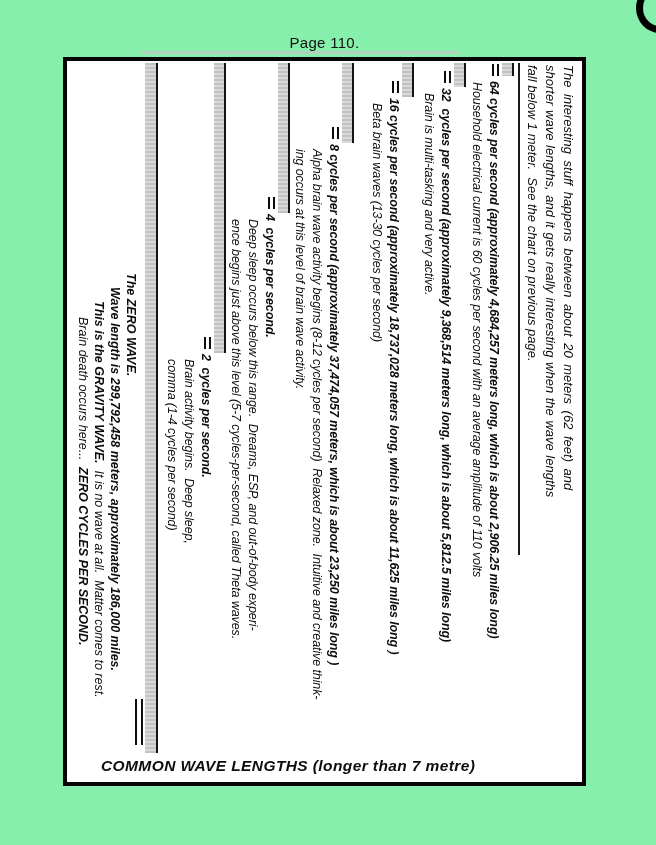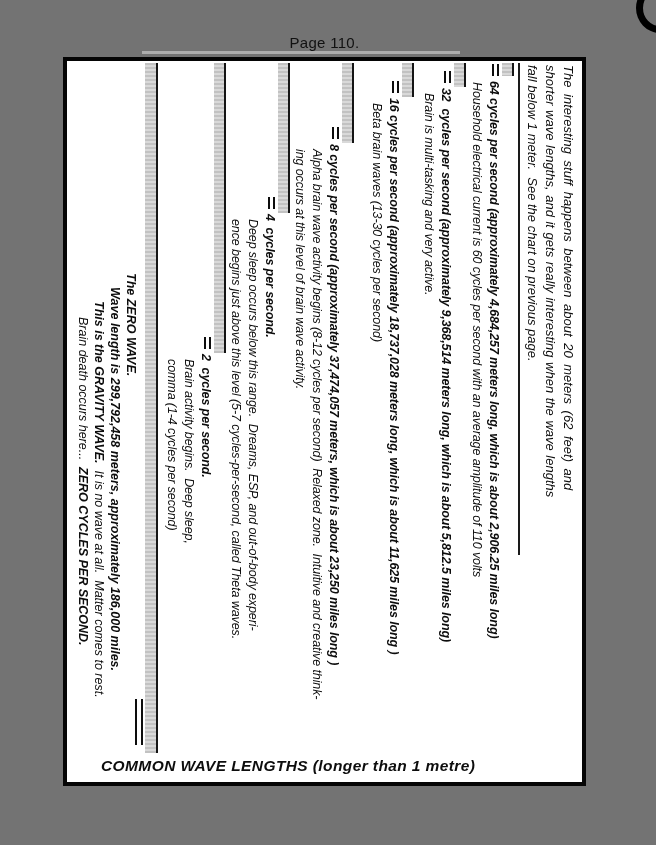--- a/index.html
+++ b/index.html
@@ -1,17 +1,17 @@
 <!DOCTYPE html>
 <html><head>
 <meta charset="utf-8">
 <style>
   html,body{margin:0;padding:0;background:#fff;}
   .screen{
-    position:relative;width:656px;height:845px;background:#737373;overflow:hidden;
+    position:relative;width:656px;height:845px;background:#86efac;overflow:hidden;
     font-family:"Liberation Sans",sans-serif;color:#0d0d0d;
   }
   .page-header{
     position:absolute;left:63px;top:34px;width:523px;text-align:center;
     font-size:15px;color:#111;letter-spacing:.3px;
   }
   .smudge{position:absolute;left:142px;top:51px;width:318px;height:3px;background:#c6c6c6;opacity:.7;}
   .curl{position:absolute;left:636px;top:-17px;width:34px;height:36px;border:7px solid #000;border-radius:50%;background:transparent;}
   .doc-box{
     position:absolute;left:63px;top:57px;width:523px;height:729px;
@@ -93,16 +93,16 @@
 
       <div class="bar" style="top:424px;width:690px;height:11px;"></div>
       <div class="ztick"></div>
       <div class="zl b" style="left:212px;top:444px;">The ZERO WAVE.</div>
       <div class="zl b" style="left:226px;top:460px;">Wave length is 299,792,458 meters, approximately 186,000 miles.</div>
       <div class="zl" style="left:240px;top:476px;"><span class="b">This is the GRAVITY WAVE.</span><span>  It is no wave at all.  Matter comes to rest.</span></div>
       <div class="zl" style="left:256px;top:492px;"><span>Brain death occurs here...  </span><span class="b">ZERO CYCLES PER SECOND.</span></div>
 
     </div>
 
-    <div class="footer-title">COMMON WAVE LENGTHS (longer than 1 metre)</div>
+    <div class="footer-title">COMMON WAVE LENGTHS (longer than 7 metre)</div>
   </div>
 
 </div>
 
 </body></html>

